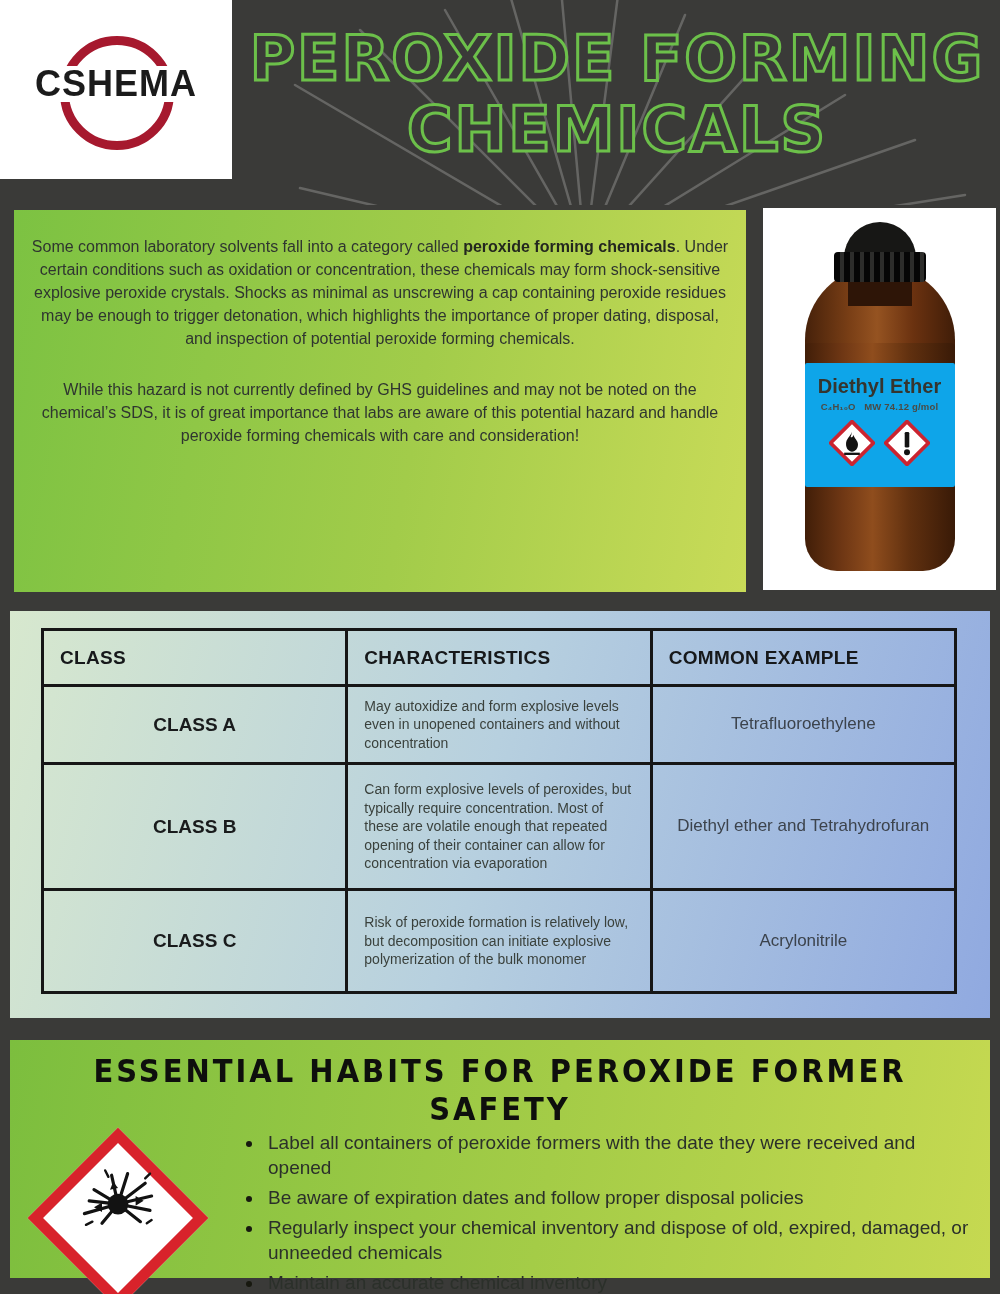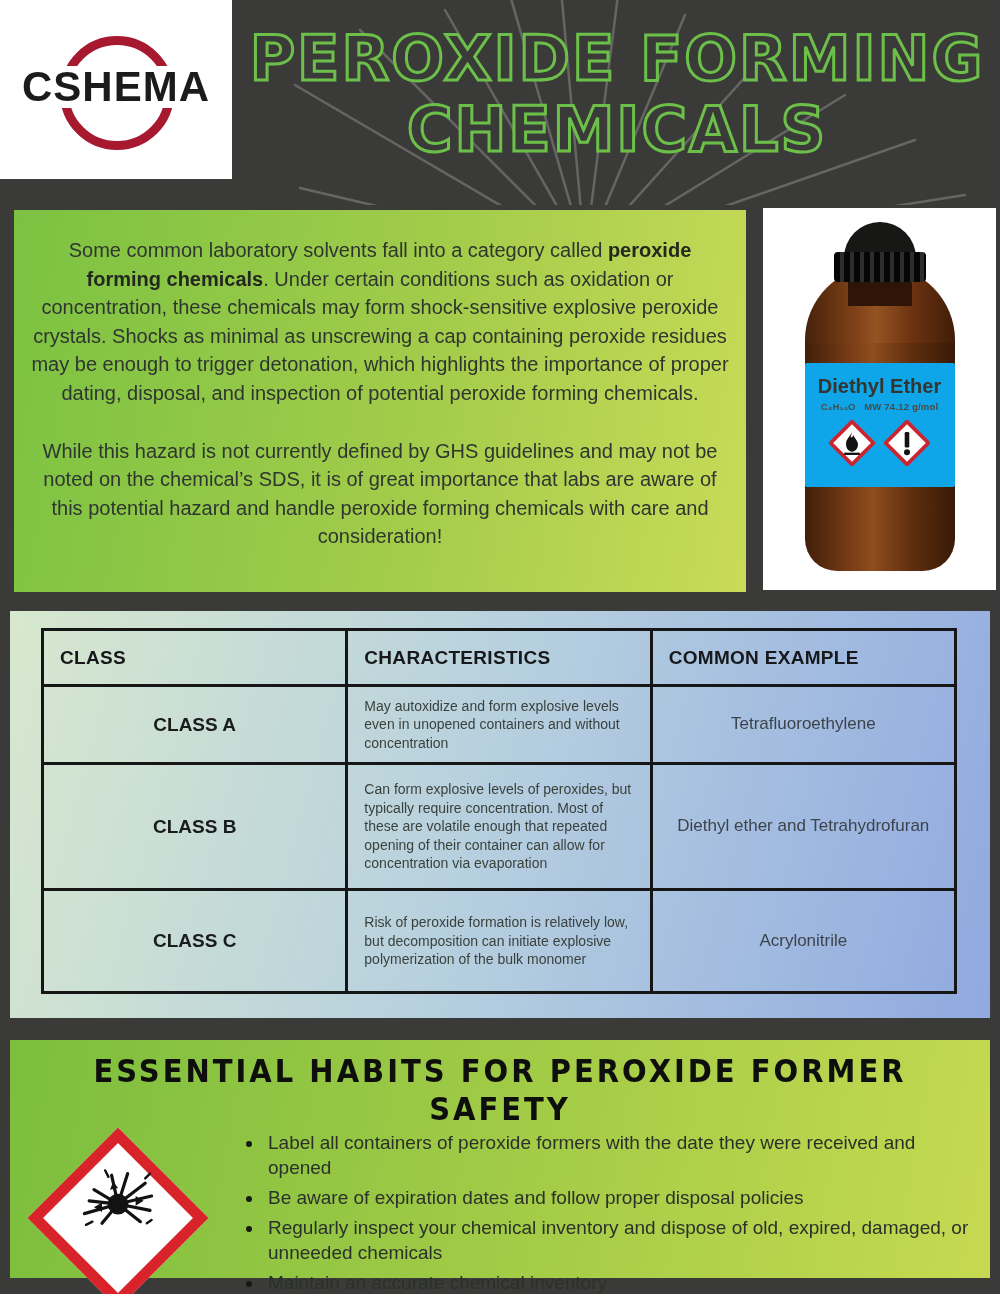--- a/index.html
+++ b/index.html
@@ -8,37 +8,37 @@
     background:#3a3a38;overflow:hidden;
     font-family:"Liberation Sans",sans-serif;color:#2f332e;
   }
   
   .header{position:absolute;left:0;top:0;width:1000px;height:205px;}
   .burst{position:absolute;left:0;top:0;width:1000px;height:205px;}
   .logo-box{position:absolute;left:0;top:0;width:232px;height:179px;background:#ffffff;}
   .logo-ring{position:absolute;left:60px;top:36px;width:96px;height:96px;border:9px solid #a6192e;border-radius:50%;}
   .logo-text{
     position:absolute;left:50%;top:66px;transform:translateX(-50%);
-    font-size:42px;font-weight:900;letter-spacing:1px;color:#1b1b1b;
+    font-size:36px;font-weight:900;letter-spacing:1px;color:#1b1b1b;
     background:#ffffff;padding:0 3px;line-height:1;
   }
   .poster-title{
     position:absolute;left:238px;right:4px;top:24px;text-align:center;
     font-family:"DejaVu Sans",sans-serif;font-weight:800;
     font-size:62px;line-height:1.14;letter-spacing:2px;
     color:#f97316;
     -webkit-text-fill-color:#3a3a38;
     -webkit-text-stroke:3px #6cc04a;
   }
   
   .intro-panel{
     position:absolute;left:14px;top:210px;width:732px;height:382px;
     background:linear-gradient(100deg,#7cc242 0%,#a2cc4a 55%,#c9db58 100%);
     box-sizing:border-box;padding:26px 16px 0 16px;text-align:center;
-    font-size:20px;line-height:1.43;color:#2f3530;
+    font-size:16px;line-height:1.43;color:#2f3530;
   }
   .intro-panel p{margin:0 0 29px 0;}
   .intro-panel b{font-weight:700;color:#23271f;}
   
   .bottle-panel{position:absolute;left:763px;top:208px;width:233px;height:382px;background:#ffffff;}
   .bottle{position:absolute;left:50%;top:0;transform:translateX(-50%);width:190px;height:382px;}
   .cap-top{position:absolute;left:50%;top:14px;transform:translateX(-50%);width:72px;height:36px;background:#171715;border-radius:36px 36px 0 0;}
   .cap-ring{position:absolute;left:50%;top:44px;transform:translateX(-50%);width:92px;height:30px;border-radius:4px;
     background:repeating-linear-gradient(90deg,#060606 0 6px,#2d2d2b 6px 10px);}
   .neck{position:absolute;left:50%;top:70px;transform:translateX(-50%);width:64px;height:28px;background:#2e1507;}

